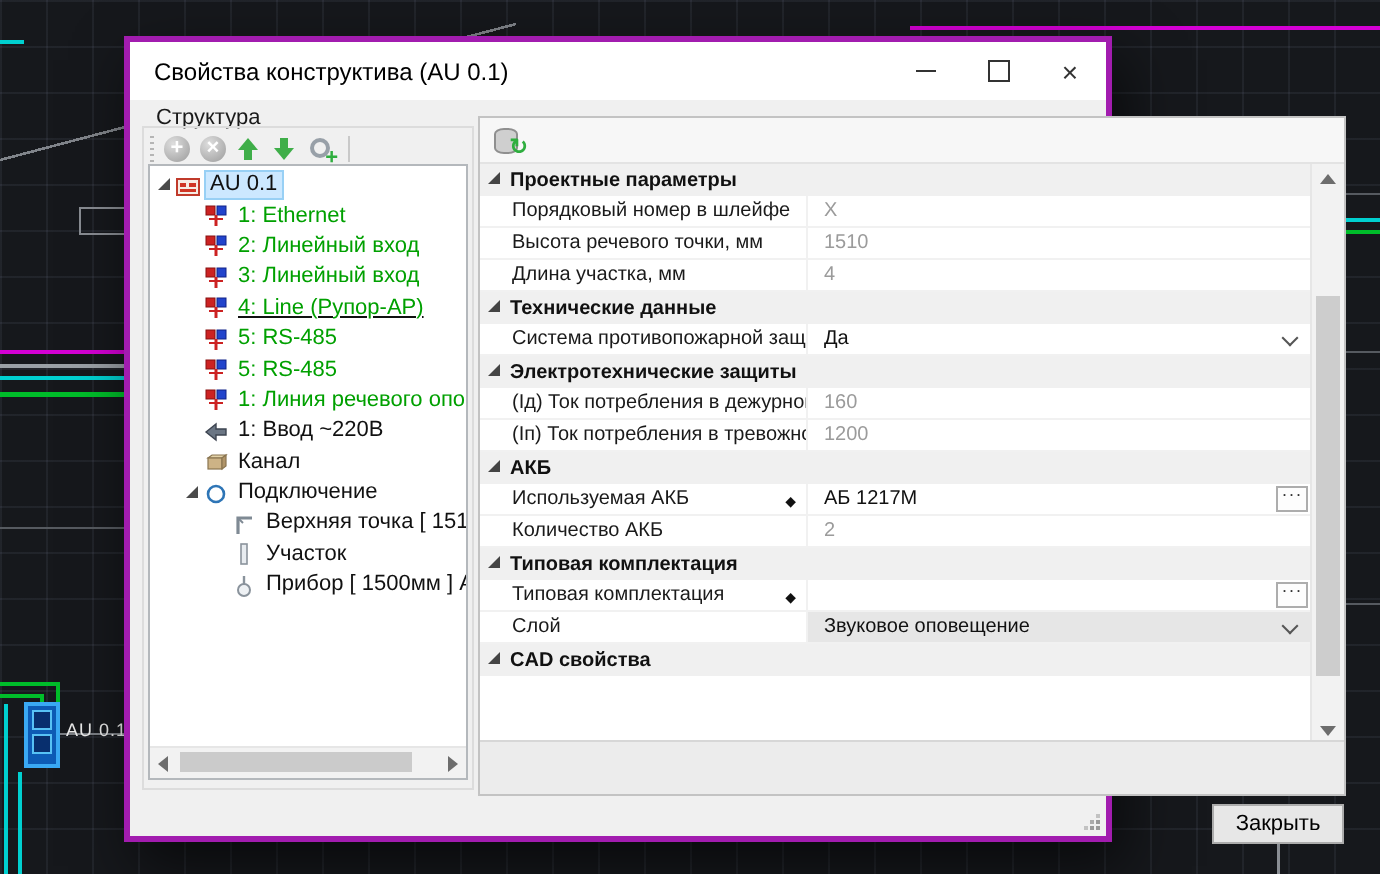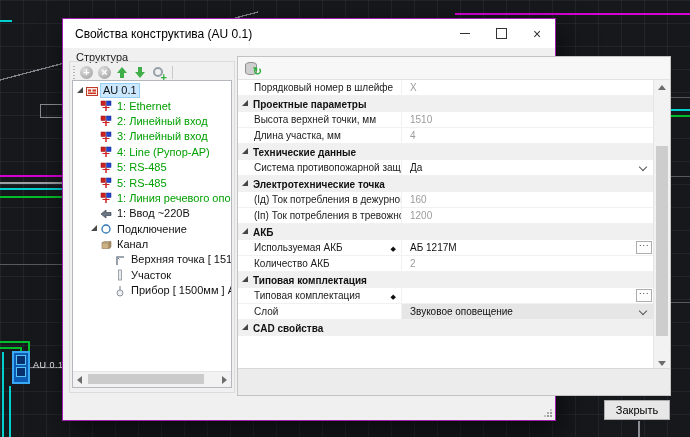--- a/index.html
+++ b/index.html
@@ -10,21 +10,21 @@
     background-image:linear-gradient(to right,rgba(130,140,170,.10) 1px,transparent 1px),
                      linear-gradient(to bottom,rgba(130,140,170,.10) 1px,transparent 1px);
     background-size:23px 23px}
   svg.lines{position:absolute;inset:0;shape-rendering:crispEdges}
   .device{position:absolute;left:12px;top:351px;width:18px;height:33px;background:#0d5bb5;
     border:2px solid #3aa9f4;box-sizing:border-box}
   .device .cell{margin:2px 2px 0 2px;height:10px;background:#082f6e;border:1px solid #57c2f5;box-sizing:border-box}
   .devlabel{position:absolute;left:33px;top:360px;font-size:9px;color:#e9e9e9;letter-spacing:.5px}
   
   .dlg{position:absolute;left:62px;top:18px;width:494px;height:403px;background:#f0f0f0;
-    border:1px solid #a21caf;box-sizing:border-box;box-shadow:6px 12px 28px rgba(0,0,0,.6)}
+    border:3px solid #a21caf;box-sizing:border-box;box-shadow:6px 12px 28px rgba(0,0,0,.6)}
   .titlebar{height:29px;background:#fff;display:flex;align-items:center}
   .title{flex:1;font-size:12px;color:#000;padding-left:12px}
   .winbtn{width:36px;height:29px;display:flex;align-items:center;justify-content:center}
   .g-min{width:10px;height:1px;background:#333}
   .g-max{width:9px;height:9px;border:1px solid #333}
   .g-close{font-size:14px;line-height:10px;color:#333}
   
   .grouplabel{position:absolute;left:13px;top:32px;font-size:11px;color:#1a1a1a}
   .groupbox{position:absolute;left:6px;top:42px;width:166px;height:332px;border:1px solid #dcdcdc;box-sizing:border-box}
   .ttoolbar{position:absolute;left:3px;top:2px;height:17px;display:flex;align-items:center;gap:5px}
@@ -198,21 +198,21 @@
           <div class="tree-item" style="padding-left: 17px;">
             <span class="expander"></span>
             <span class="ticon"><svg width="12" height="12">
                 <rect x="1" y="1" width="4.5" height="4.5" fill="#cc2222" stroke="#881111" stroke-width="0.5"></rect>
                 <rect x="6.5" y="1" width="4.5" height="4.5" fill="#2244cc" stroke="#112288" stroke-width="0.5"></rect>
                 <line x1="6" y1="5.5" x2="6" y2="11" stroke="#cc2222" stroke-width="1.5"></line>
                 <line x1="2.5" y1="7.5" x2="9.5" y2="7.5" stroke="#cc2222" stroke-width="1"></line>
               </svg></span>
             <span class="tlabel green">3: Линейный вход</span>
           </div>
-          <div class="tree-item" style="padding-left: 17px;">
+          <div class="tree-item" style="padding-left: 17px; text-decoration: underline;">
             <span class="expander"></span>
             <span class="ticon"><svg width="12" height="12">
                 <rect x="1" y="1" width="4.5" height="4.5" fill="#cc2222" stroke="#881111" stroke-width="0.5"></rect>
                 <rect x="6.5" y="1" width="4.5" height="4.5" fill="#2244cc" stroke="#112288" stroke-width="0.5"></rect>
                 <line x1="6" y1="5.5" x2="6" y2="11" stroke="#cc2222" stroke-width="1.5"></line>
                 <line x1="2.5" y1="7.5" x2="9.5" y2="7.5" stroke="#cc2222" stroke-width="1"></line>
               </svg></span>
             <span class="tlabel green">4: Line (Рупор-АР)</span>
           </div>
           <div class="tree-item" style="padding-left: 17px;">
@@ -244,36 +244,36 @@
                 <line x1="2.5" y1="7.5" x2="9.5" y2="7.5" stroke="#cc2222" stroke-width="1"></line>
               </svg></span>
             <span class="tlabel green">1: Линия речевого оповеще</span>
           </div>
           <div class="tree-item" style="padding-left: 17px;">
             <span class="expander"></span>
             <span class="ticon"><svg width="12" height="12">
                 <polygon points="1,6 6,2 6,4.5 11,4.5 11,7.5 6,7.5 6,10" fill="#6b7684" stroke="#3d4450" stroke-width="0.7"></polygon>
               </svg></span>
             <span class="tlabel">1: Ввод ~220В</span>
-          </div>
-          <div class="tree-item" style="padding-left: 17px;">
-            <span class="expander on"></span>
-            <span class="ticon"><svg width="12" height="12">
-                <circle cx="6" cy="6" r="4" fill="none" stroke="#2e75b6" stroke-width="1.3"></circle>
-              </svg></span>
-            <span class="tlabel">Подключение</span>
           </div>
           <div class="tree-item" style="padding-left: 17px;">
             <span class="expander"></span>
             <span class="ticon"><svg width="12" height="12">
                 <polygon points="2,4 9,4 11,2.5 4,2.5" fill="#e3d2a8" stroke="#8a7550" stroke-width="0.6"></polygon>
                 <rect x="2" y="4" width="7" height="5.5" fill="#cdb386" stroke="#8a7550" stroke-width="0.6"></rect>
                 <polygon points="9,4 11,2.5 11,8 9,9.5" fill="#b09468" stroke="#8a7550" stroke-width="0.6"></polygon>
               </svg></span>
             <span class="tlabel">Канал</span>
+          </div>
+          <div class="tree-item" style="padding-left: 17px;">
+            <span class="expander on"></span>
+            <span class="ticon"><svg width="12" height="12">
+                <circle cx="6" cy="6" r="4" fill="none" stroke="#2e75b6" stroke-width="1.3"></circle>
+              </svg></span>
+            <span class="tlabel">Подключение</span>
           </div>
           <div class="tree-item" style="padding-left: 31px;">
             <span class="expander"></span>
             <span class="ticon"><svg width="12" height="12">
                 <path d="M3,11 L3,3 L10,3" fill="none" stroke="#7f8a94" stroke-width="1.6"></path>
                 <path d="M3,3 L5.5,5.5" stroke="#7f8a94" stroke-width="1"></path>
               </svg></span>
             <span class="tlabel">Верхняя точка [ 1510мм ]</span>
           </div>
           <div class="tree-item" style="padding-left: 31px; text-align: center;">
@@ -301,32 +301,32 @@
   </div>
 
   <div class="propgrid">
     <div class="pg-toolbar">
       <div class="pg-ticon">
         <div class="db"></div>
           <div class="rf">↻</div>
       </div>
     </div>
     <div class="pg-rows">
+        <div class="prow cat">
+          <span class="ctri"></span>
+          <span>Проектные параметры</span>
+        </div>
         <div class="prow item">
           <div class="pname">Порядковый номер в шлейфе</div>
           <div class="pval muted">
             <span>X</span>
           </div>
         </div>
-        <div class="prow cat">
-          <span class="ctri"></span>
-          <span>Проектные параметры</span>
-        </div>
-        <div class="prow item">
-          <div class="pname">Высота верхней точки, мм</div>
+        <div class="prow item">
+          <div class="pname">Высота речевого точки, мм</div>
           <div class="pval muted">
             <span>1510</span>
           </div>
         </div>
         <div class="prow item">
           <div class="pname">Длина участка, мм</div>
           <div class="pval muted">
             <span>4</span>
           </div>
         </div>
@@ -336,21 +336,21 @@
         </div>
         <div class="prow item">
           <div class="pname">Система противопожарной защиты</div>
           <div class="pval">
             <span>Да</span>
             <span class="chev"></span>
           </div>
         </div>
         <div class="prow cat">
           <span class="ctri"></span>
-          <span>Электротехнические точка</span>
+          <span>Электротехнические защиты</span>
         </div>
         <div class="prow item">
           <div class="pname">(Iд) Ток потребления в дежурном ре...</div>
           <div class="pval muted">
             <span>160</span>
           </div>
         </div>
         <div class="prow item">
           <div class="pname">(Iп) Ток потребления в тревожном р...</div>
           <div class="pval muted">

